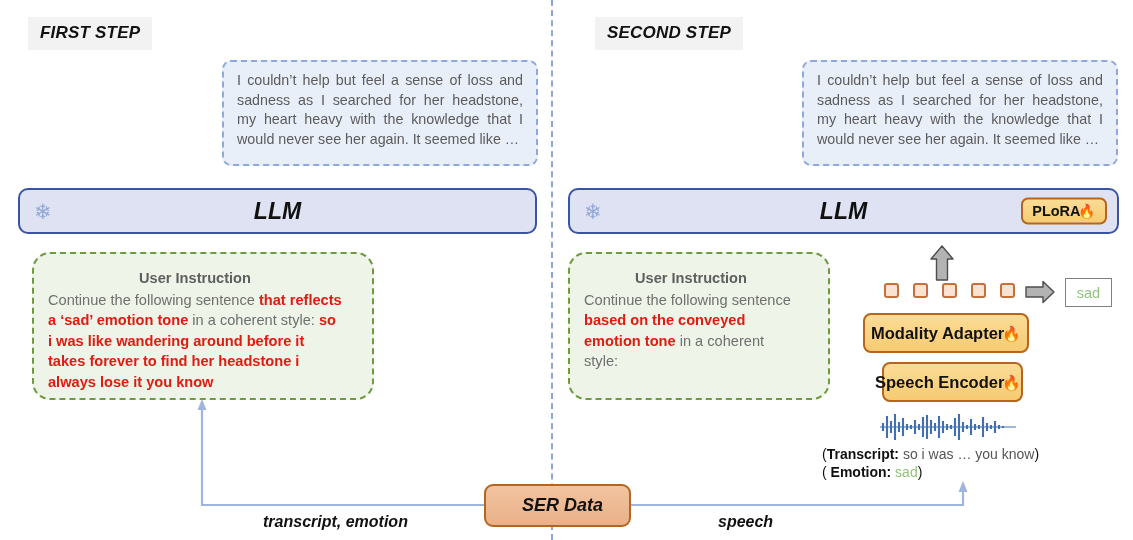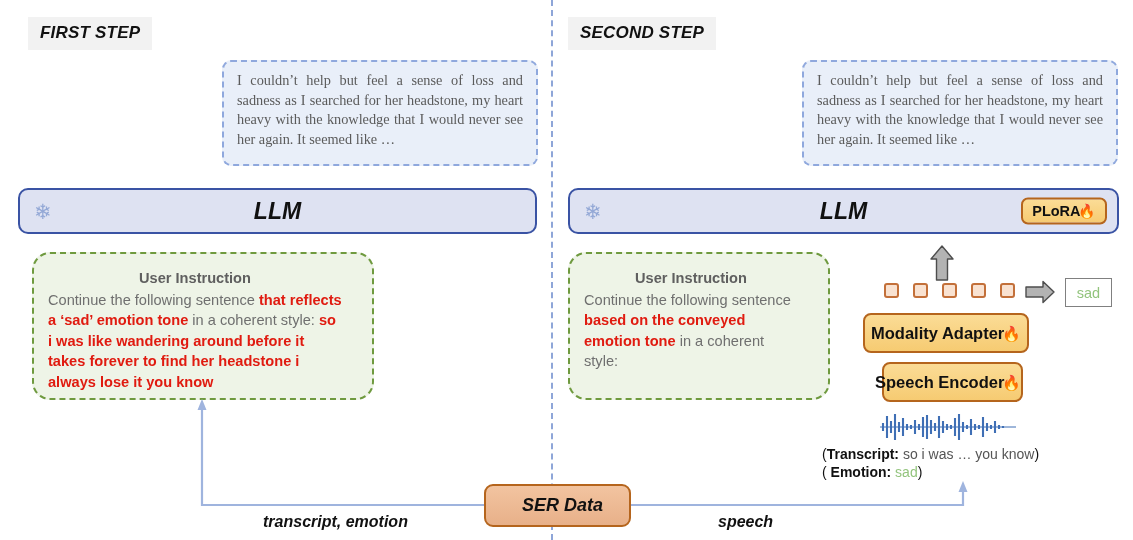--- a/index.html
+++ b/index.html
@@ -25,21 +25,21 @@
     font-family: "Liberation Sans", sans-serif;
     font-weight: bold;
     font-style: italic;
     font-size: 17px;
     color: #111111;
     letter-spacing: 0.2px;
     padding: 6px 12px 7px 12px;
     white-space: nowrap;
   }
   #step1-label { left: 28px;  top: 17px; }
-  #step2-label { left: 568px; top: 17px; }
+  #step2-label { left: 595px; top: 17px; }
 
   
   #divider {
     position: absolute;
     left: 551px;
     top: 0px;
     width: 0px;
     height: 540px;
     border-left: 2px dashed #8ea6d8;
   }
@@ -50,21 +50,21 @@
     background: #e9eff9;
     border: 2px dashed #8fa8dd;
     border-radius: 9px;
     box-sizing: border-box;
     padding: 9px 13px 10px 13px;
     color: #5b5b5b;
     font-size: 14.3px;
     line-height: 19.5px;
     text-align: justify;
     text-align-last: left;
-    font-family: Liberation Serif, serif;
+    font-family: Liberation Sans, sans-serif;
   }
   #out-box-1 { left: 222px; top: 60px; width: 316px; height: 106px; }
   #out-box-2 { left: 802px; top: 60px; width: 316px; height: 106px; }
 
   
   .llm-bar {
     position: absolute;
     background: #dee2f2;
     border: 2px solid #3a53a4;
     border-radius: 10px;

